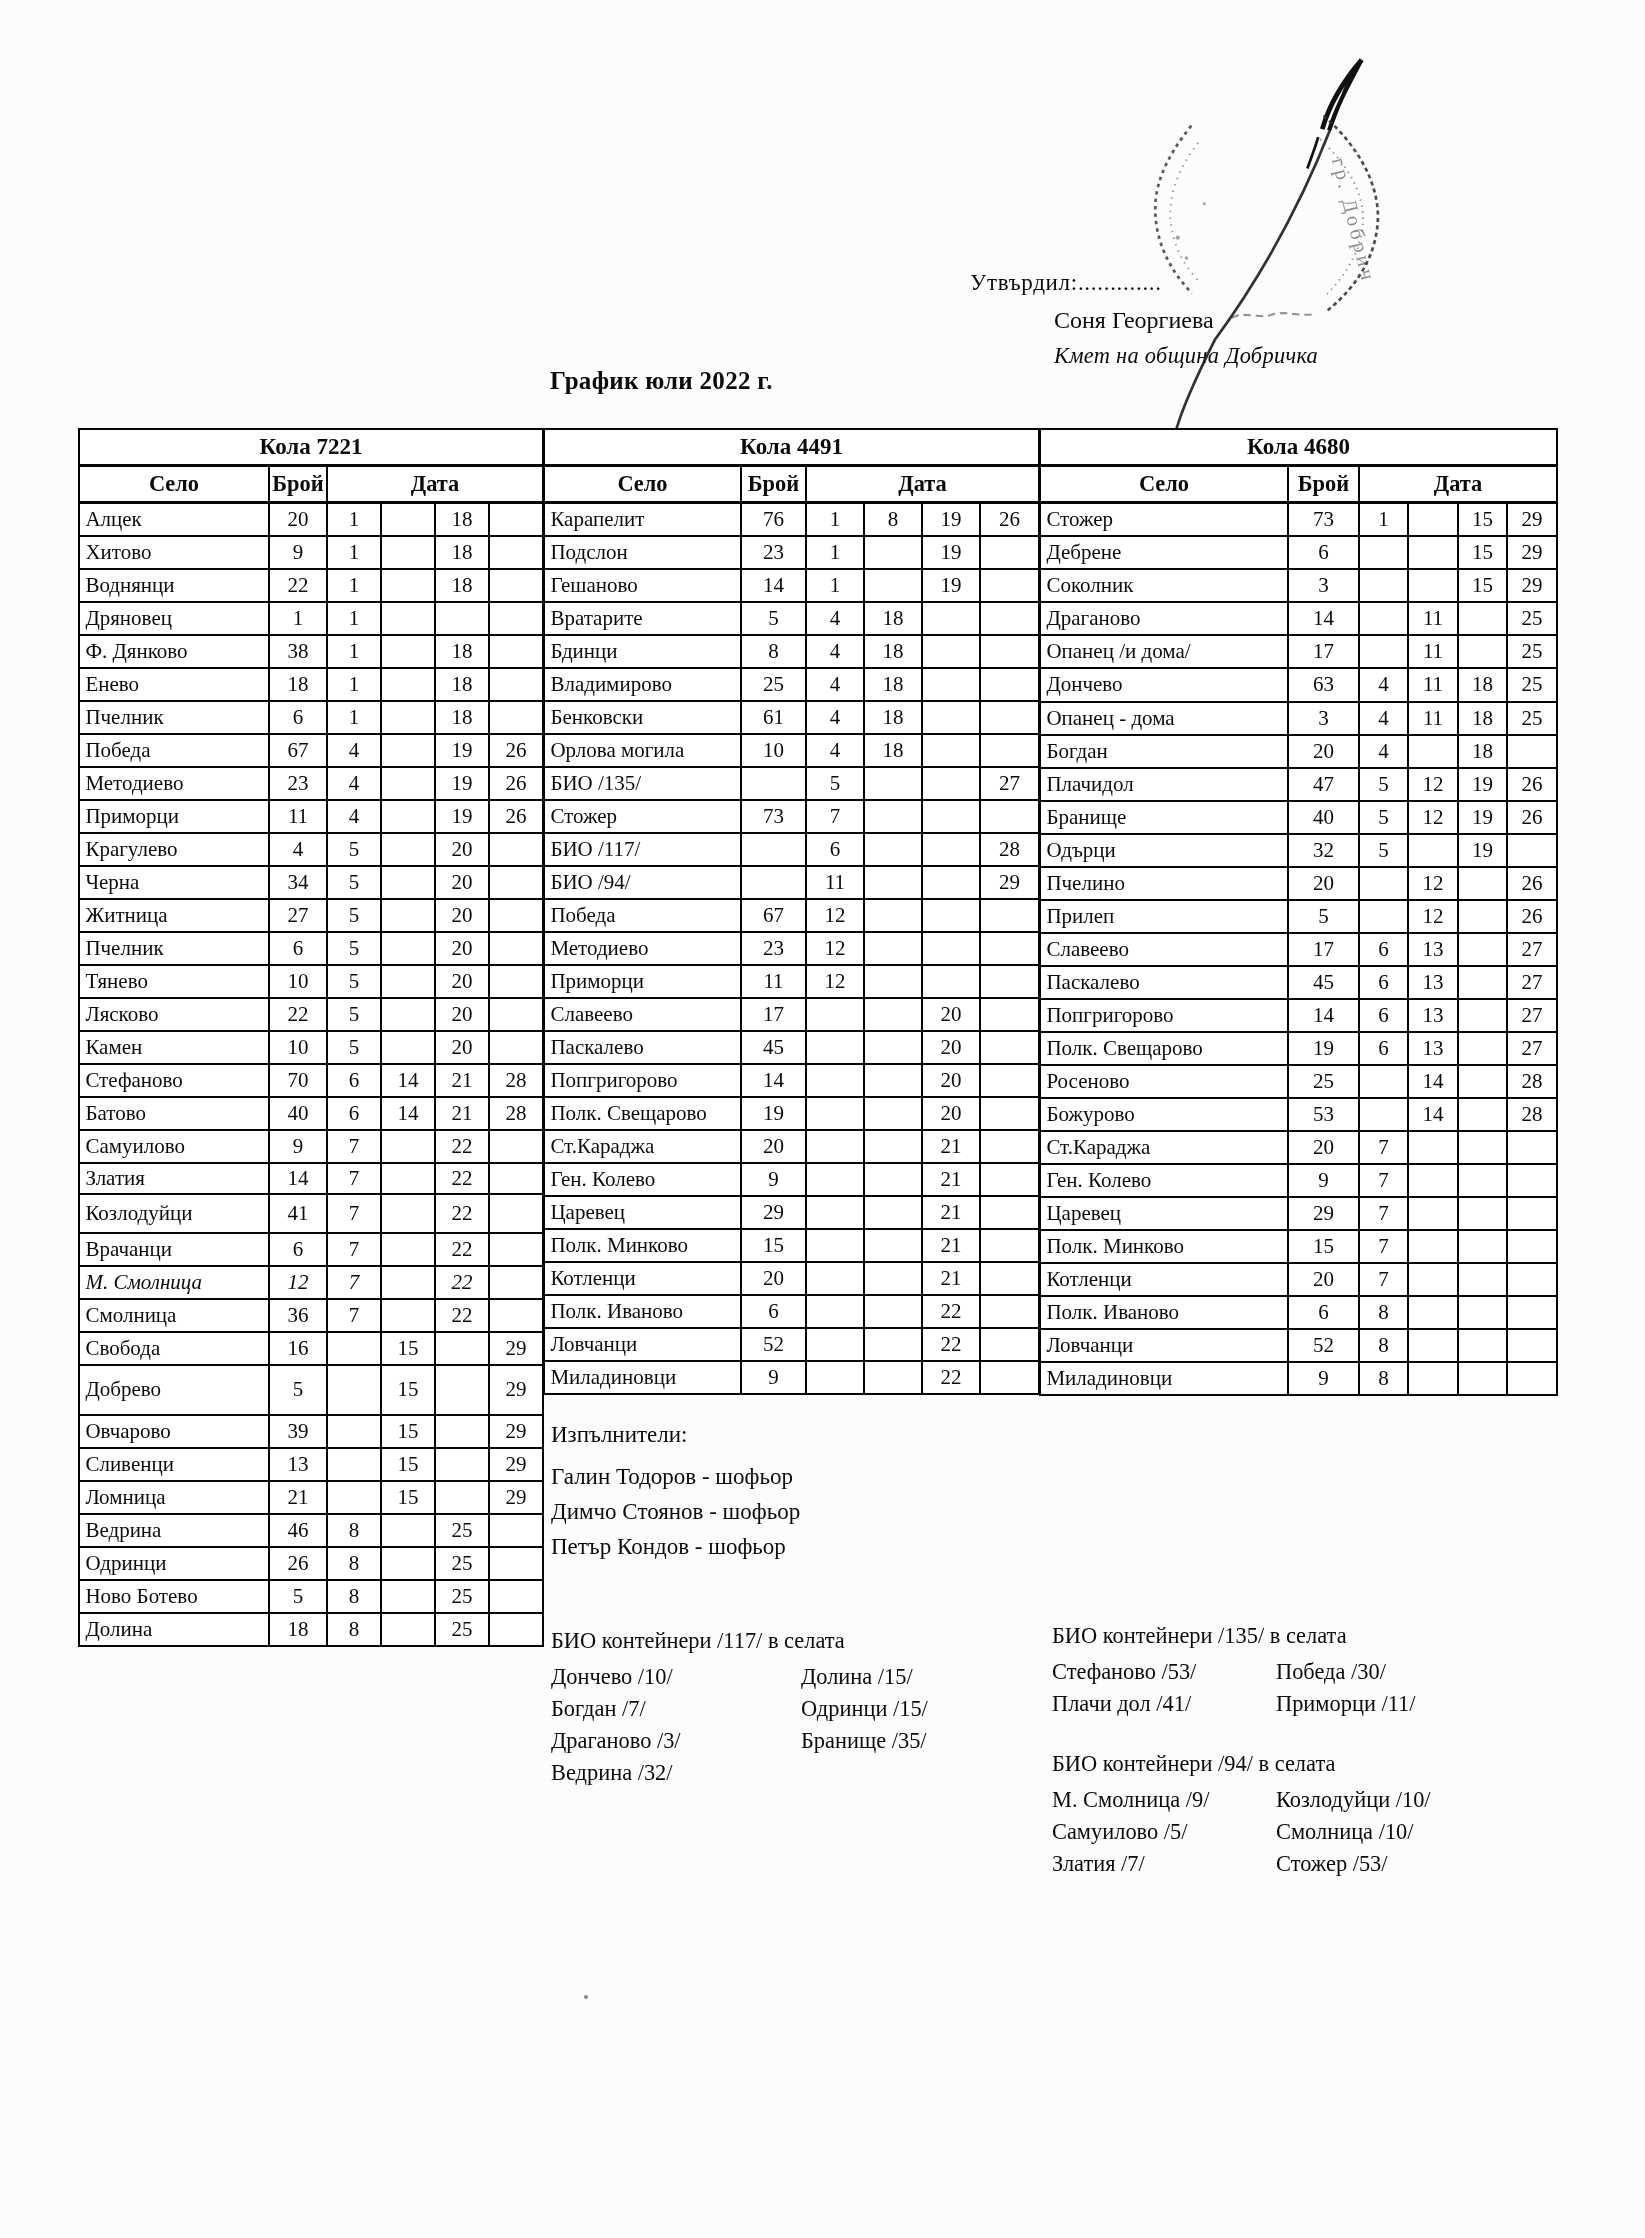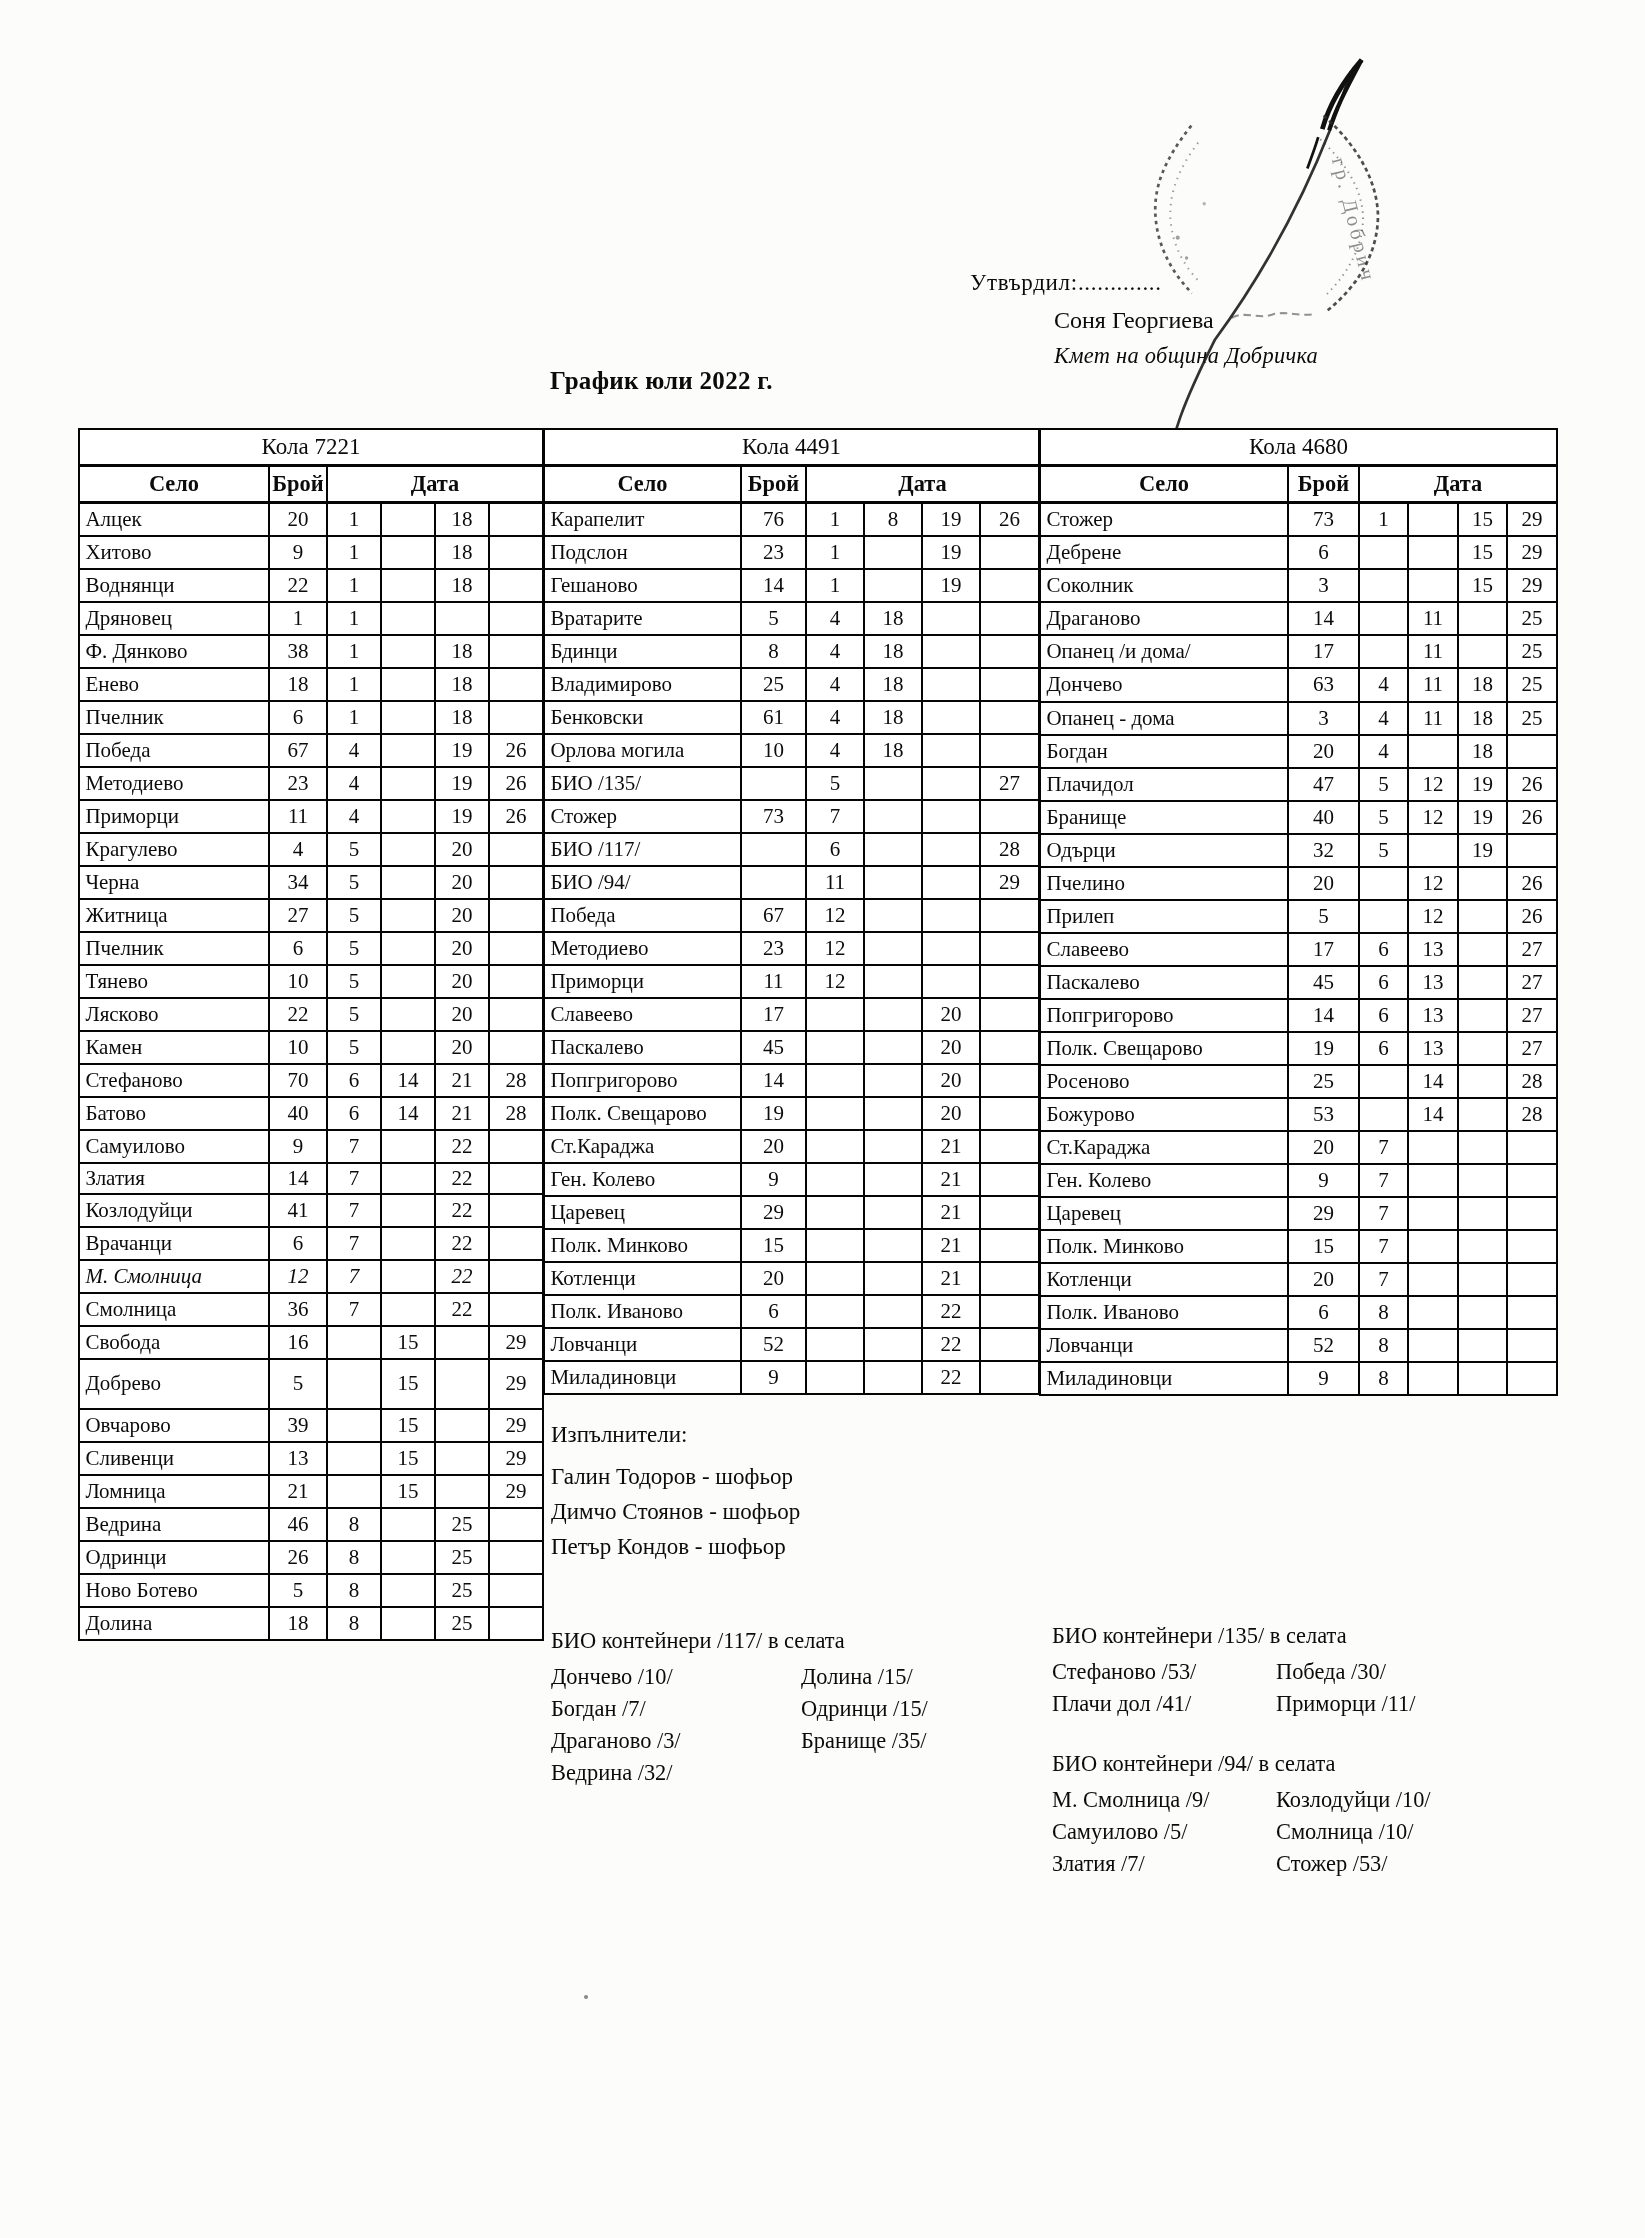--- a/index.html
+++ b/index.html
@@ -29,21 +29,21 @@
   table.sched td{
     border:2px solid #050505;
     font-size:21px;
     line-height:1.05;
     overflow:hidden;
     white-space:nowrap;
     padding:0;
   }
   table.sched{border:2.7px solid #050505;}
   table.sched td.ttl{
-    font-weight:normal;font-size:23px;text-align:center;height:34px;
+    font-weight:bold;font-size:23px;text-align:center;height:34px;
     border-bottom-width:3.4px;
   }
   table.sched td.hdr{
     font-weight:bold;font-size:22.4px;text-align:center;height:34px;
     border-bottom-width:3.4px;
   }
   table.sched td.vil{text-align:left;padding-left:5.4px;}
   table.sched td.num{text-align:center;}
   
   .executors{position:absolute;left:551px;top:1418px;font-size:23px;}
@@ -275,21 +275,21 @@
             <td class="num"></td>
           </tr>
           <tr style="height: 31px;">
             <td class="vil">Златия</td>
             <td class="num">14</td>
             <td class="num">7</td>
             <td class="num"></td>
             <td class="num">22</td>
             <td class="num"></td>
           </tr>
-          <tr style="height: 33px; margin-top: 21px;">
+          <tr style="height: 39px; margin-top: 21px;">
             <td class="vil">Козлодуйци</td>
             <td class="num">41</td>
             <td class="num">7</td>
             <td class="num"></td>
             <td class="num">22</td>
             <td class="num"></td>
           </tr>
           <tr style="height: 33px;">
             <td class="vil">Врачанци</td>
             <td class="num">6</td>

